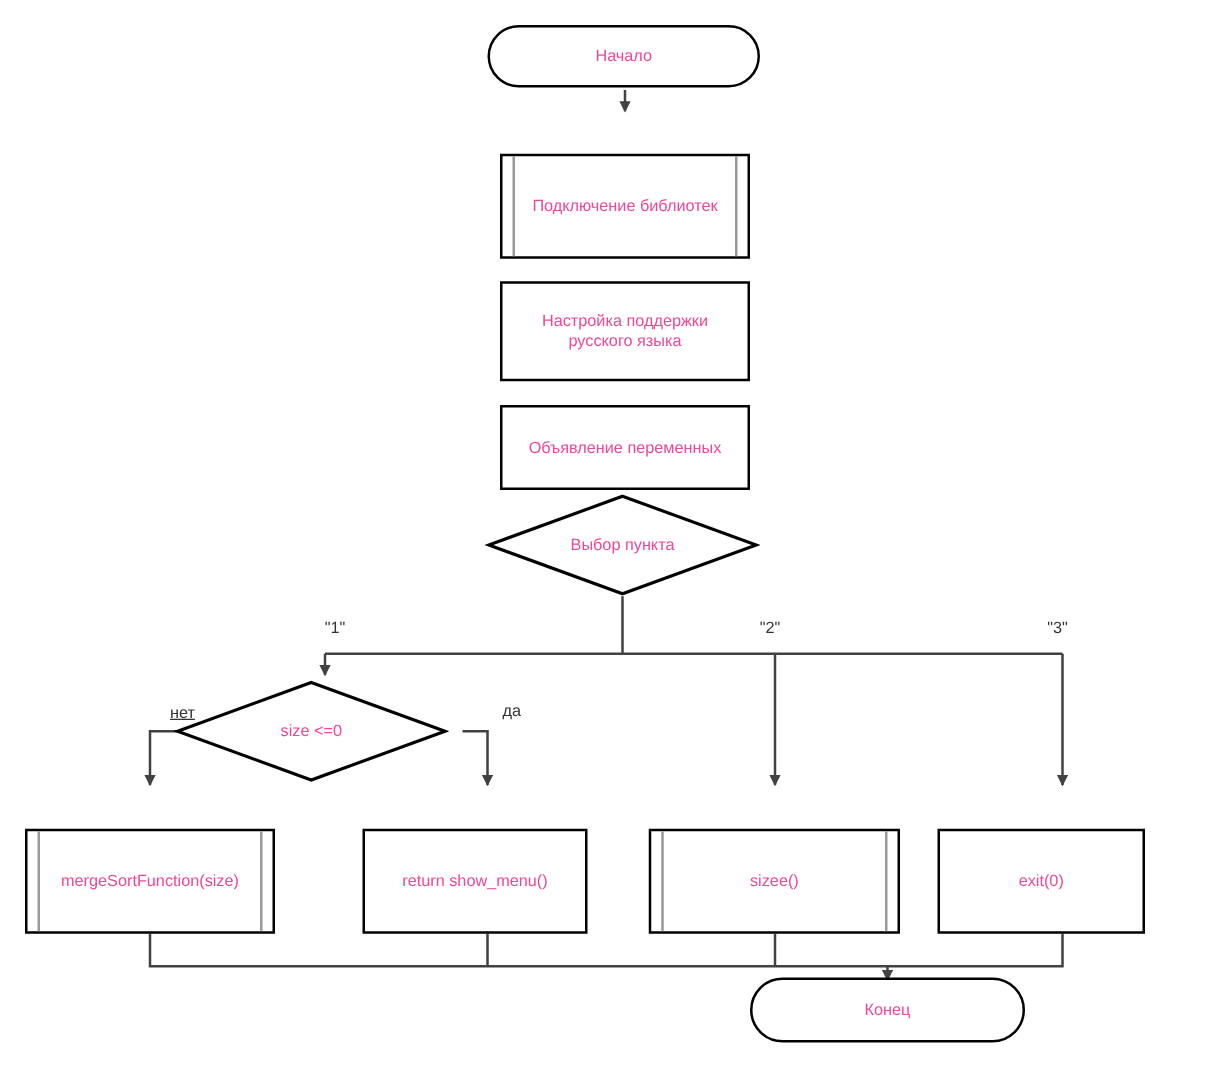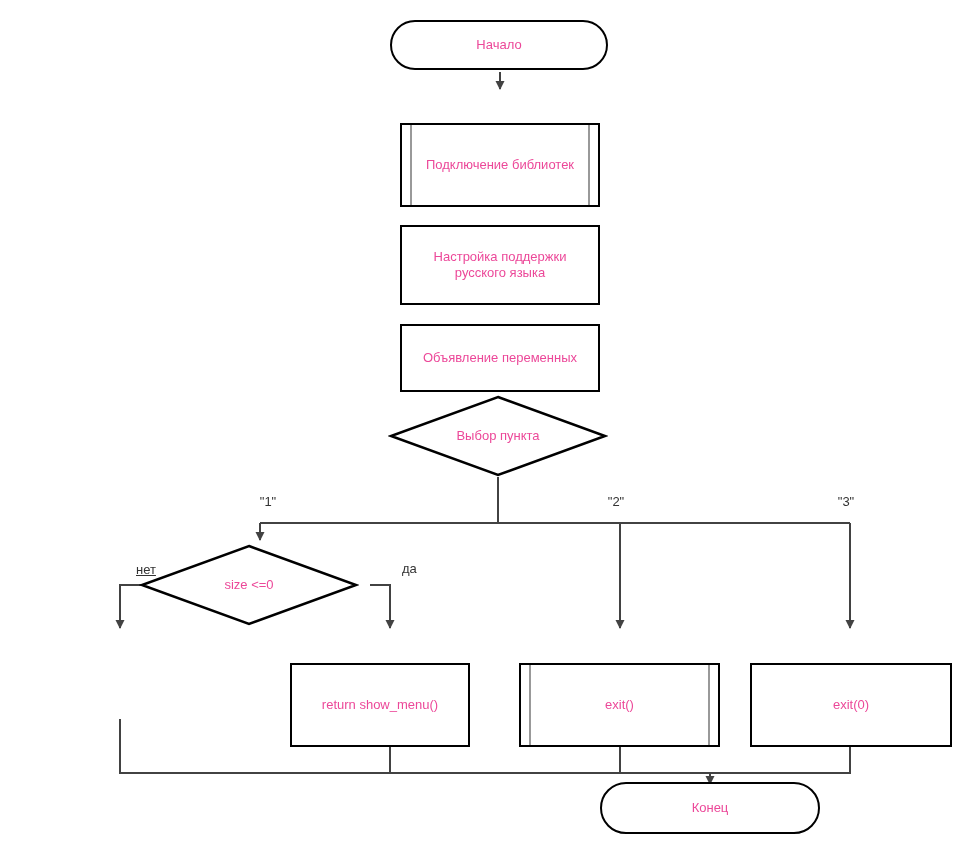--- a/index.html
+++ b/index.html
@@ -131,30 +131,33 @@
     <span class="dlabel">Выбор пункта</span>
   </div>
 
   <div class="node decision" style="left:139px; top:544px; width:220px; height:82px;">
     <svg width="220" height="82" viewBox="0 0 220 82">
       <polygon points="110,2 217,41 110,80 3,41" fill="#ffffff" stroke="#000000" stroke-width="2.5"></polygon>
     </svg>
     <span class="dlabel">size &lt;=0</span>
   </div>
 
+  <div class="node predefined pad" style="left:20px; top:633px; width:200px; height:84px;">
+    <span>mergeSortFunction(size)</span>
+  </div>
 
   <div class="node rect pad" style="left:290px; top:633px; width:180px; height:84px;">
     <span>return show_menu()</span>
   </div>
 
   <div class="node predefined pad" style="left:519px; top:633px; width:201px; height:84px;">
-    <span>exit()</span>
+    <span>sizee()</span>
   </div>
 
-  <div class="node rect pad" style="left:750px; top:633px; width:202px; height:84px;text-align:right;">
+  <div class="node rect pad" style="left:750px; top:633px; width:166px; height:84px;text-align:right;">
     <span>exit(0)</span>
   </div>
 
   <div class="node terminator" style="left:600px; top:751px; width:220px; height:52px;margin-top:31px;">
     <span>Конец</span>
   </div>
 
   <div class="edge-label" style="left:248px; top:494px; width:36px; text-align:center;">"1"</div>
   <div class="edge-label" style="left:596px; top:494px; width:36px; text-align:center;">"2"</div>
   <div class="edge-label" style="left:826px; top:494px; width:36px; text-align:center;">"3"</div>

